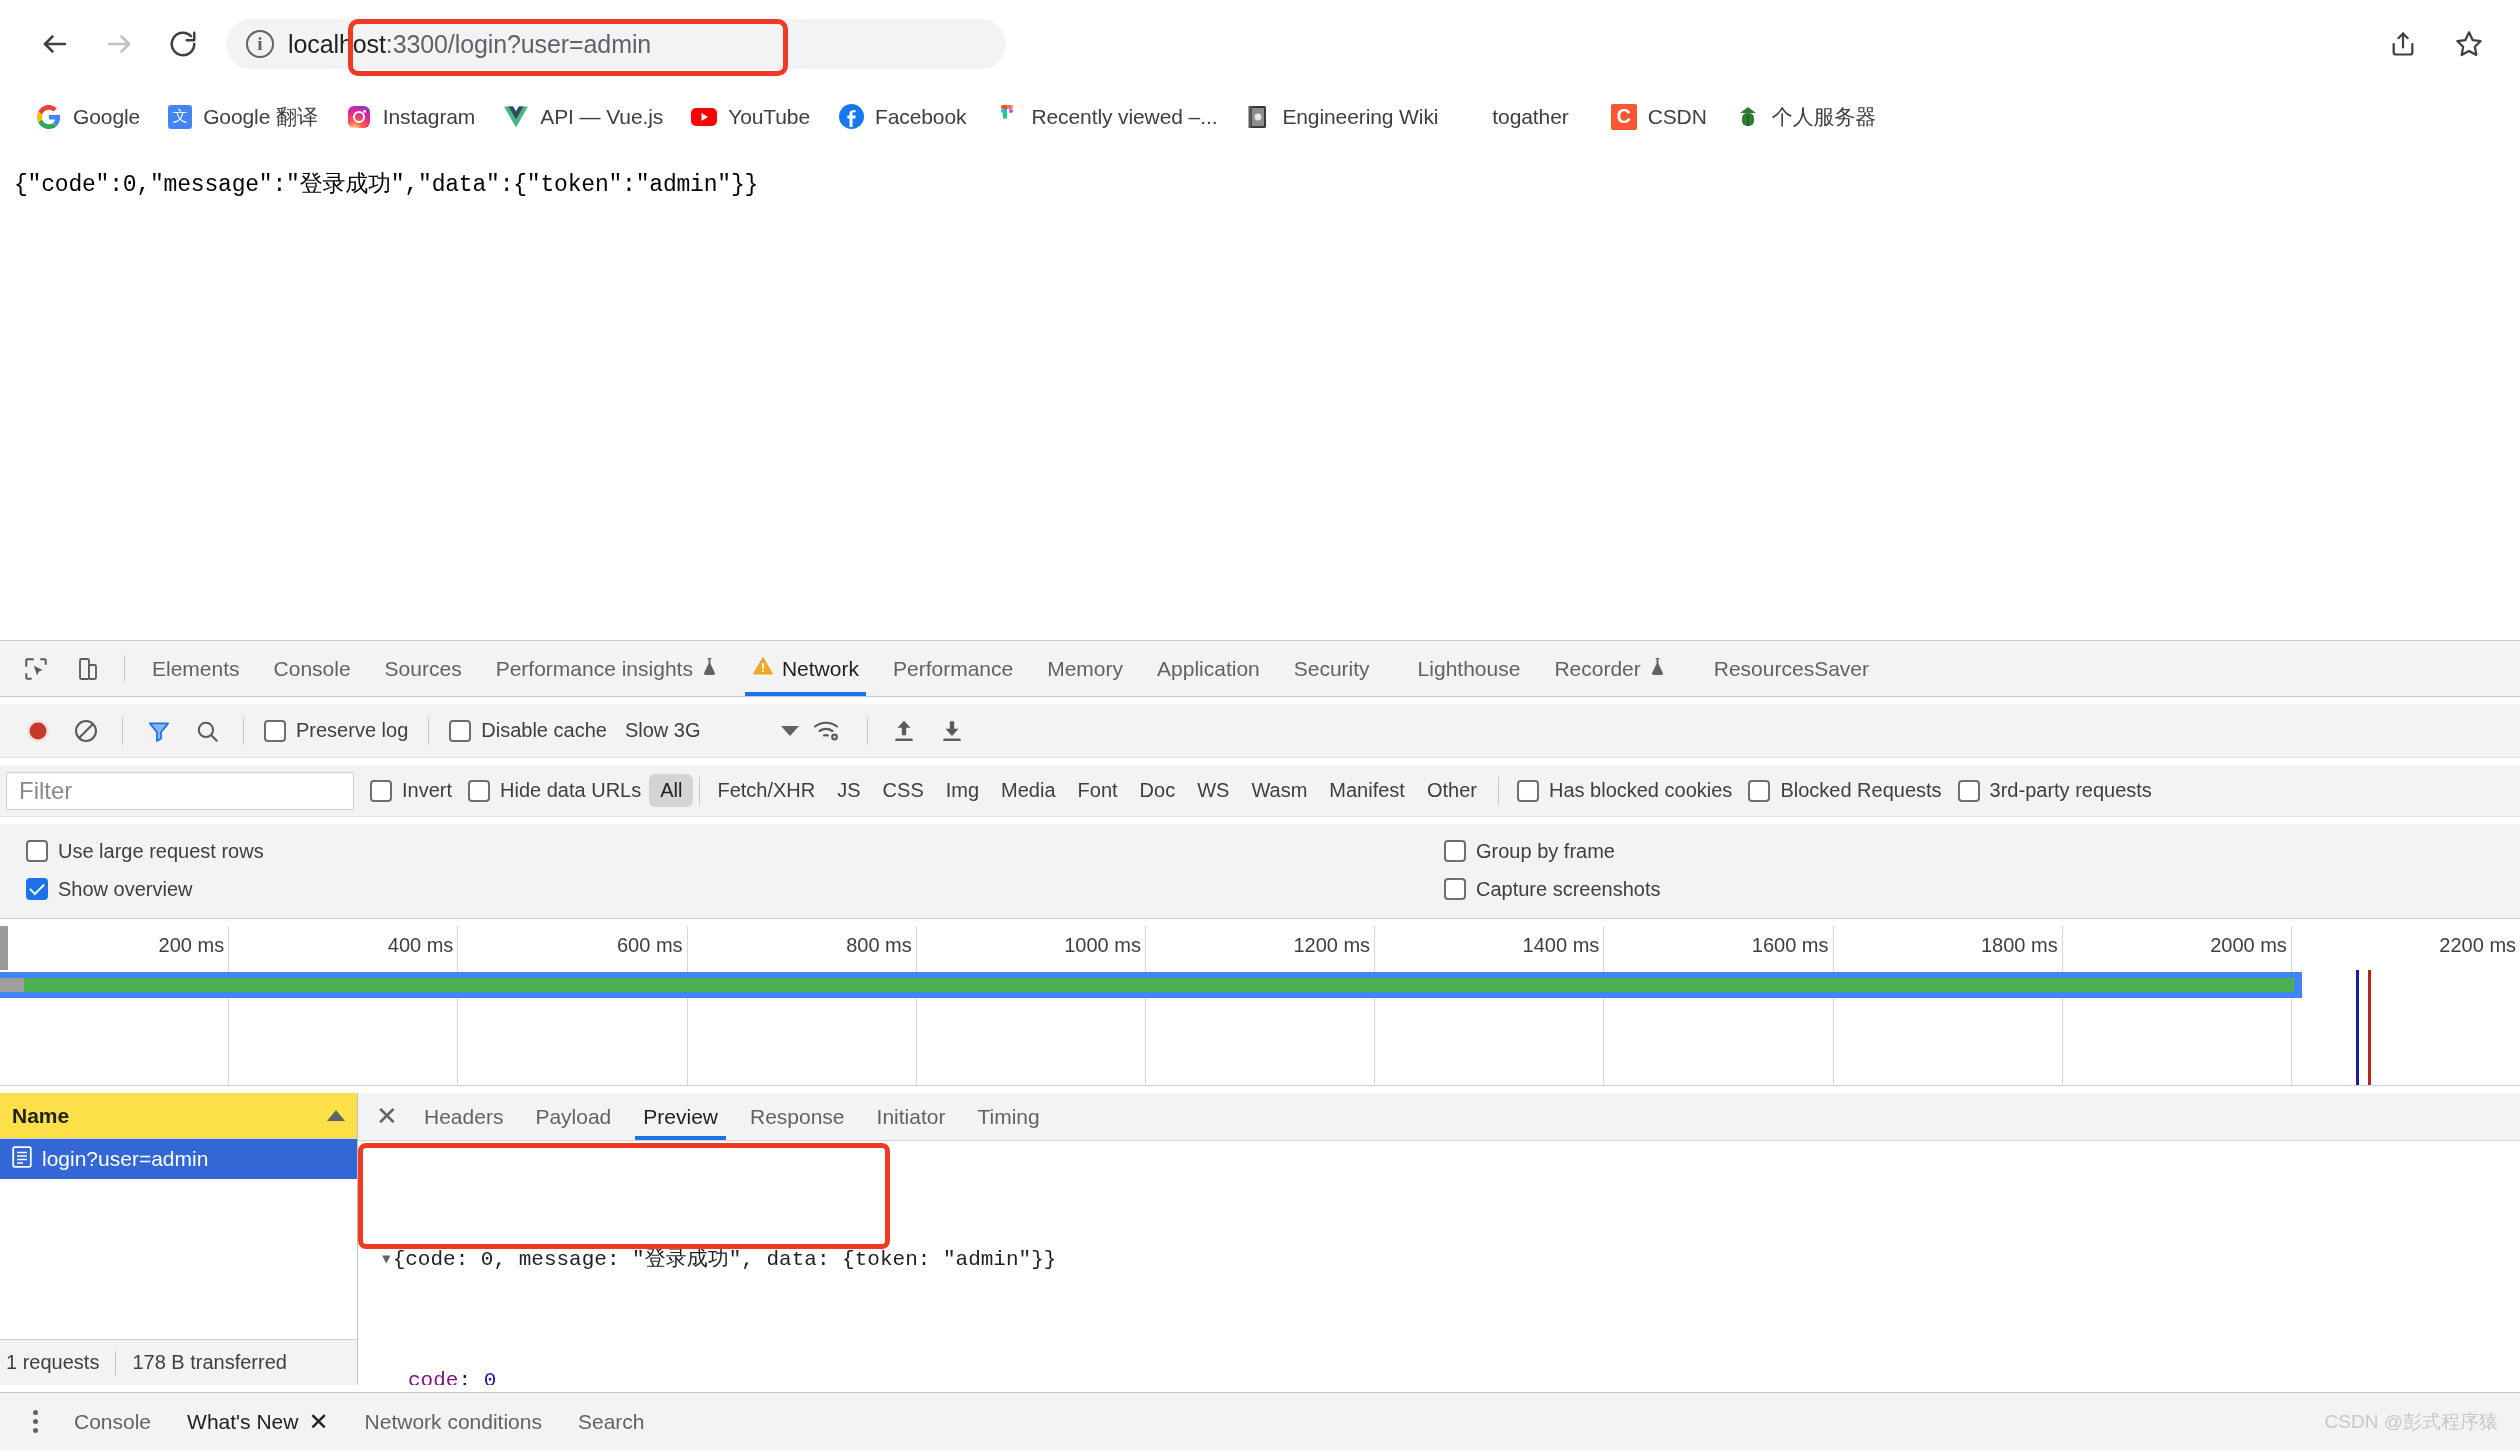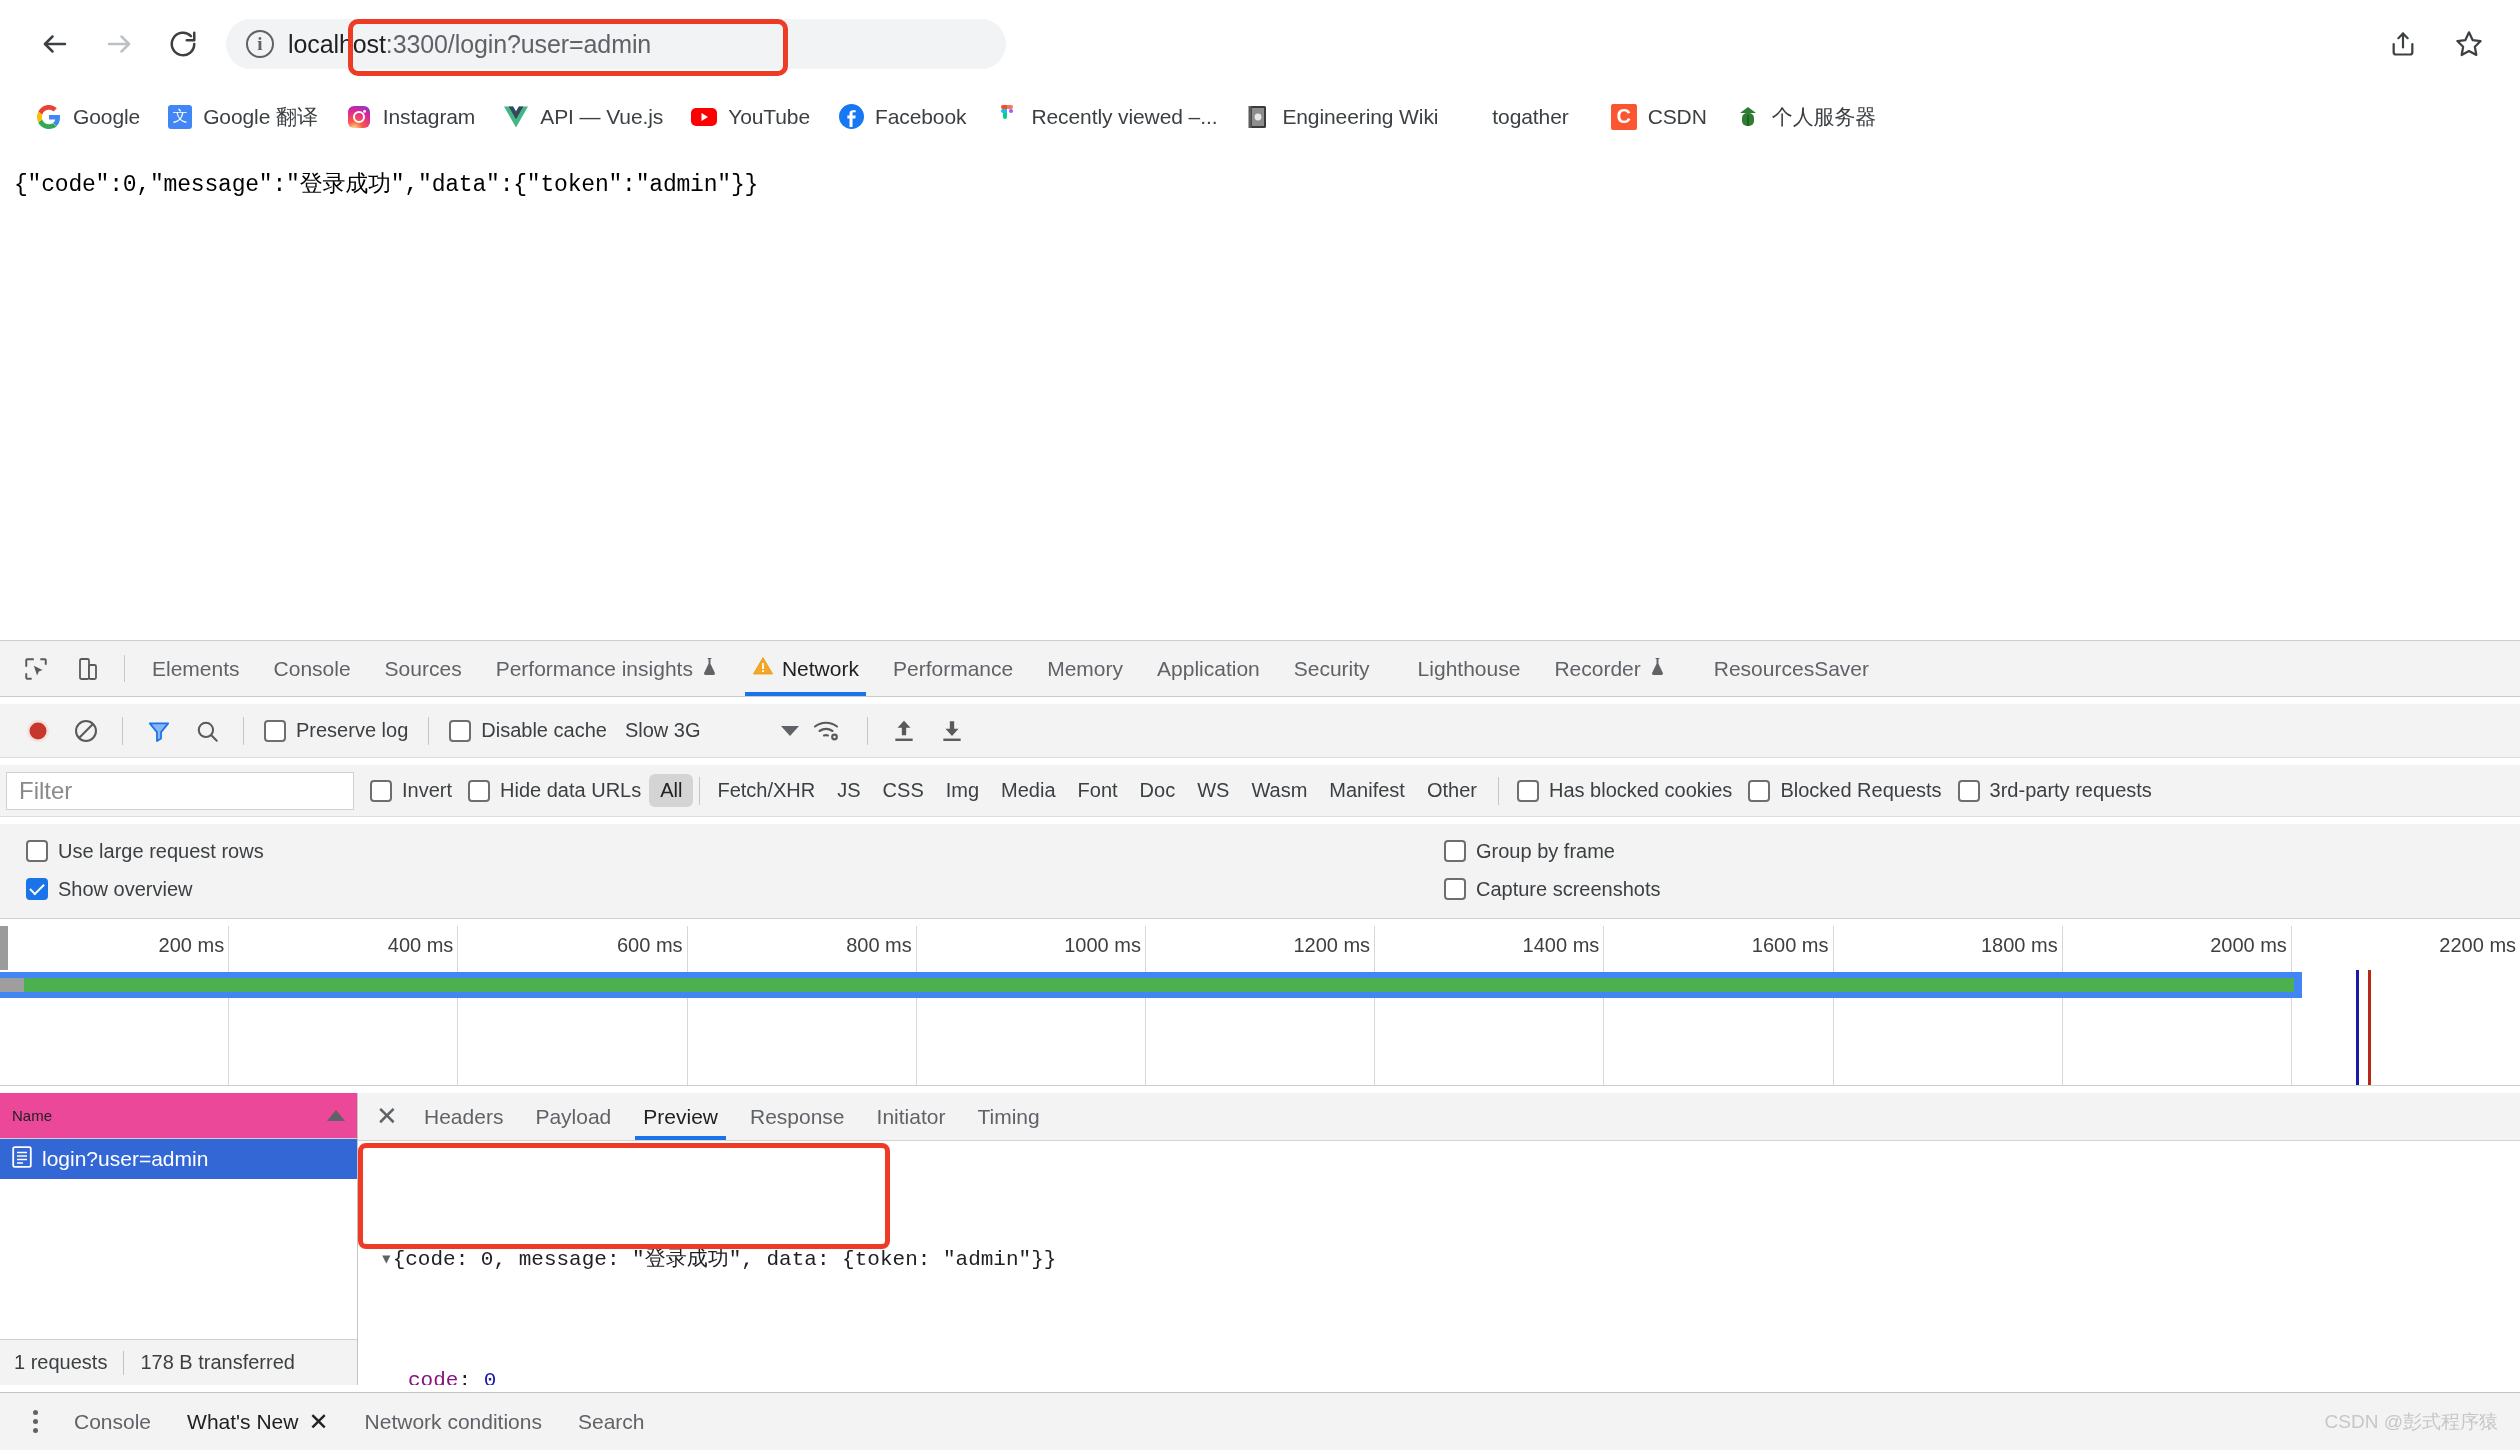--- a/index.html
+++ b/index.html
@@ -335,27 +335,28 @@
   }
   .req-list {
     width: 358px;
     border-right: 1px solid #c4c4c4;
     display: flex;
     flex-direction: column;
     background: #fff;
   }
   .req-head {
     height: 46px;
-    background: #ec4899;
+    background: #fde047;
     border-bottom: 1px solid #d3d3d3;
     display: flex;
     align-items: center;
     padding: 0 12px;
-    font-size: 15px;
+    font-size: 21px;
     color: #202124;
+    font-weight: bold;
   }
   .sort-caret {
     margin-left: auto;
     width: 0; height: 0;
     border-left: 9px solid transparent;
     border-right: 9px solid transparent;
     border-bottom: 11px solid #5f6368;
   }
   .req-row {
     height: 40px;
@@ -369,21 +370,21 @@
   .req-row.sel { background: #3367d6; color: #ffffff; }
   .req-body { flex: 1; }
   .req-status {
     height: 46px;
     border-top: 1px solid #cfcfcf;
     background: #f3f3f3;
     display: flex;
     align-items: center;
     font-size: 20px;
     color: #3c4043;
-    padding: 0 14px;
+    padding: 0 6px;
     gap: 0;
     overflow: hidden;
     white-space: nowrap;
   }
   .rs-sep { width: 1px; height: 24px; background: #c2c2c2; margin: 0 16px; }
 
   .detail {
     flex: 1;
     display: flex;
     flex-direction: column;

